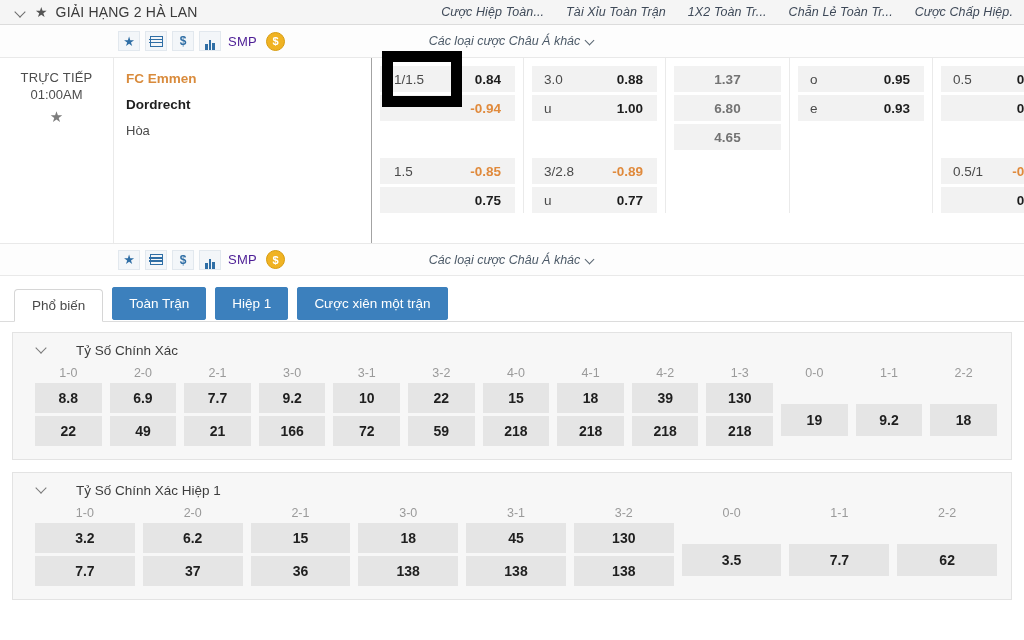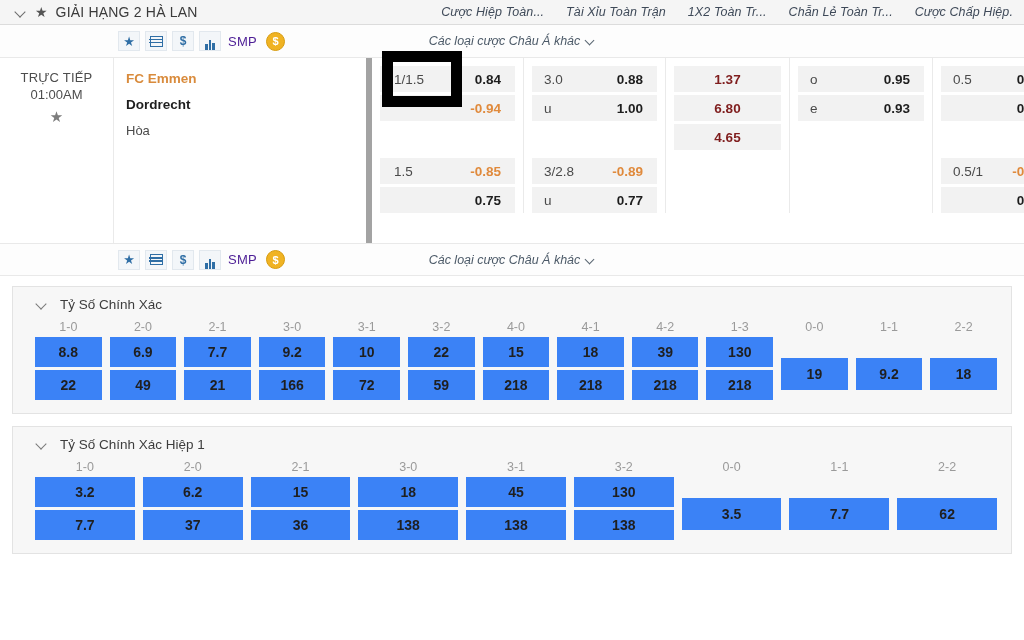--- a/index.html
+++ b/index.html
@@ -90,21 +90,21 @@
   
   .match-block { display:flex; height:185px; background:#fff; position:relative; }
   .m-time {
     width:114px; flex:0 0 114px; border-right:1px solid #eaeaea;
     padding-top:12px; text-align:center;
   }
   .m-time .live { font-size:13px; color:#4d4d4d; letter-spacing:.2px; }
   .m-time .clock { font-size:13px; color:#4d4d4d; margin-top:2px; }
   .m-time .st { color:#7d7d7d; font-size:15px; margin-top:6px; }
 
-  .m-teams { width:258px; flex:0 0 258px; border-right:6px solid #a3a3a3; padding:13px 0 0 12px; }
+  .m-teams { width:258px; flex:0 0 258px; border-right:1px solid #a3a3a3; padding:13px 0 0 12px; }
   .m-teams .t-home { font-size:13.5px; font-weight:bold; color:#d98b3c; margin-bottom:11px; }
   .m-teams .t-away { font-size:13.5px; font-weight:bold; color:#1e1e1e; margin-bottom:11px; }
   .m-teams .t-draw { font-size:13px; color:#4a4a4a; }
 
   
   .odds-area { flex:1; position:relative; }
   .odds-row { display:flex; height:92px; }
   .odds-row.r2 { height:auto; }
   .ogroup {
     display:flex; flex-direction:column; gap:3px; padding:8px 8px 0 8px;
@@ -119,21 +119,21 @@
   .oline { display:flex; height:26px; }
   .ocell {
     background:#f2f2f2; display:flex; align-items:center; height:26px;
     font-size:13.5px;
   }
   .ocell.blank { background:transparent; }
   .ocell.lbl { flex:0 0 66px; justify-content:flex-start; padding-left:14px; color:#4a4a4a; }
   .ocell.lbl.narrow { flex:0 0 52px; padding-left:12px; }
   .ocell.val { flex:1; justify-content:flex-end; padding-right:14px; font-weight:bold; color:#1e1e1e; }
   .ocell.val.neg { color:#e08a3c; }
-  .ocell.center { justify-content:center; font-weight:bold; color:#7f1d1d; }
+  .ocell.center { justify-content:center; font-weight:bold; color:#737373; }
 
   .hl-box {
     position:absolute; left:10px; top:-7px; width:80px; height:56px;
     border:11px solid #000; background:transparent; z-index:5;
   }
 
   
   .tabs-wrap {
     height:46px; background:#fff; display:flex; align-items:flex-end;
     padding:0 0 0 14px; border-bottom:1px solid #dcdcdc;
@@ -150,33 +150,33 @@
     background:#3c80bd; color:#fff; border-radius:3px; margin-bottom:1px;
     box-shadow: inset 0 0 0 1px #3c80bd;
   }
 
   
   .sections { background:#fff; padding:10px 12px 0 12px; }
   .section {
     border:1px solid #e3e3e3; background:#f7f7f7; margin-bottom:12px;
     padding:10px 10px 10px 10px;
   }
-  .sec-head { display:flex; align-items:center; gap:12px; margin-bottom:6px; padding-left:14px; }
+  .sec-head { display:flex; align-items:flex-start; gap:28px; margin-bottom:6px; padding-left:14px; }
   .sec-title { font-size:13.5px; color:#3d3d3d; }
   .chev-sec { width:11px; height:11px; position:relative; display:inline-block; }
   .chev-sec::after{
     content:""; position:absolute; left:0; top:1px; width:7px; height:7px;
     border-right:1.6px solid #7a7a7a; border-bottom:1.6px solid #7a7a7a;
     transform: rotate(45deg);
   }
   .score-grid { display:flex; padding-left:8px; }
   .sc-col { flex:1 1 0; display:flex; flex-direction:column; align-items:stretch; padding:0 4px; }
   .sc-head { text-align:center; font-size:12.5px; color:#9a9a9a; height:19px; line-height:19px; }
   .sc-val {
-    background:#3b82f6; height:30px; display:flex; align-items:center;
+    background:#e5e5e5; height:30px; display:flex; align-items:center;
     justify-content:center; font-size:14px; font-weight:bold; color:#1f1f1f;
     margin-bottom:3px;
   }
   .sc-col.single { justify-content:flex-start; }
   .sc-col.single .sc-spacer { height:21px; }
   .sc-col.single .sc-val { height:32px; }
 </style>
 </head>
 <body>
 
@@ -359,20 +359,26 @@
           <i style="height:7px"></i>
       </span>
       <span class="smp-txt">SMP</span>
       <span class="coin">$</span>
     </div>
     <div class="other-bets">
       <span>Các loại cược Châu Á khác</span><span class="chev-sm"></span>
     </div>
   </div>
 
+  <div class="tabs-wrap">
+    <div class="tab active">Phổ biến</div>
+    <div class="tab blue">Toàn Trận</div>
+    <div class="tab blue">Hiệp 1</div>
+    <div class="tab blue">Cược xiên một trận</div>
+  </div>
 
   <div class="sections">
 
     <div class="section">
       <div class="sec-head">
         <span class="chev-sec"></span>
         <span class="sec-title">Tỷ Số Chính Xác</span>
       </div>
       <div class="score-grid">
         <div class="sc-col">

